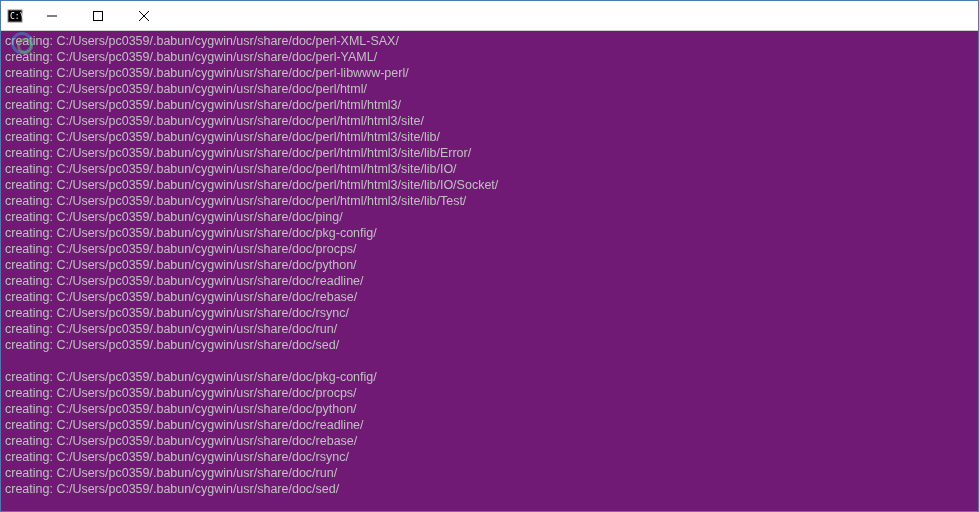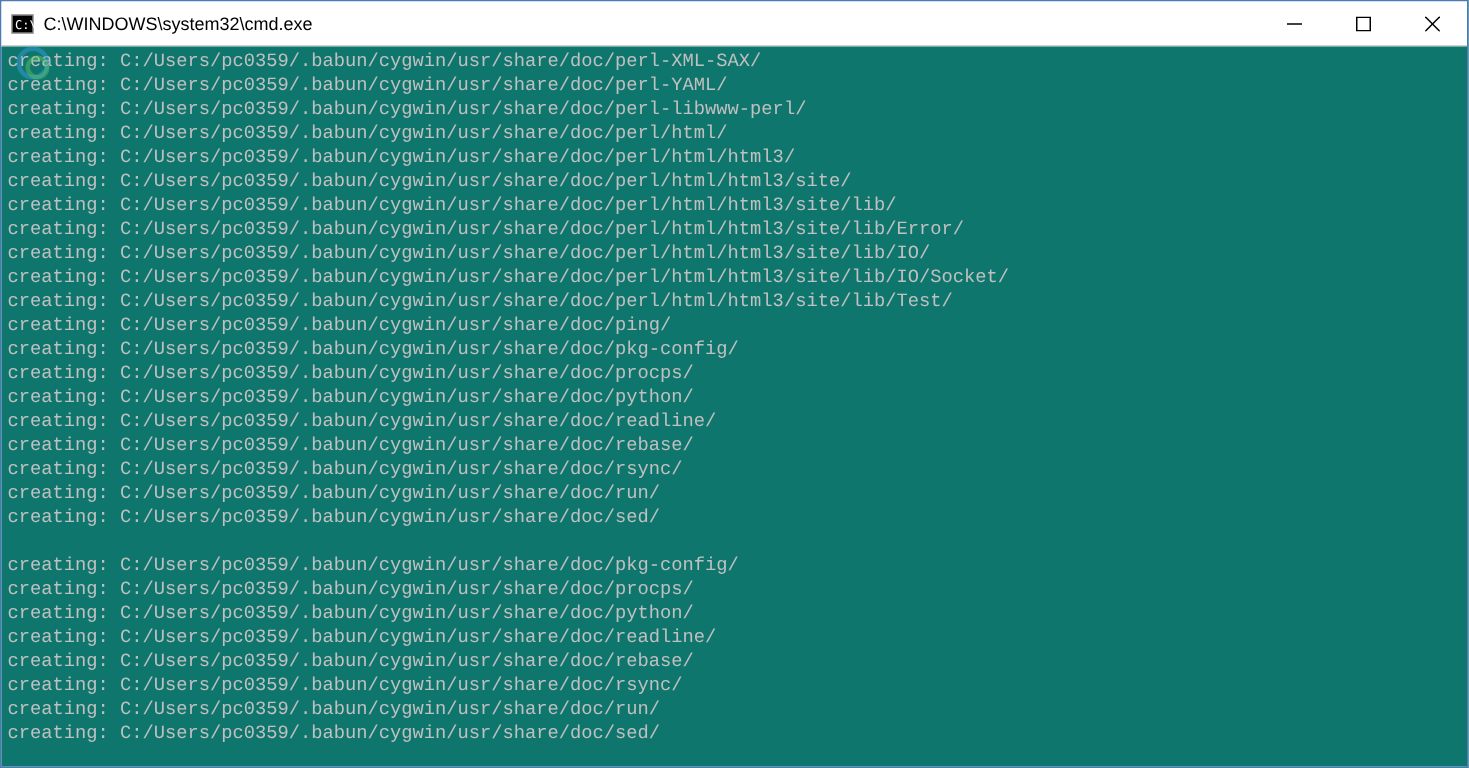--- a/index.html
+++ b/index.html
@@ -51,23 +51,23 @@
     align-items: center;
     justify-content: center;
     font-family: "Segoe UI Symbol", sans-serif;
     font-size: 10px;
     color: #000;
     cursor: default;
   }
 
   .terminal {
     flex: 1;
-    background: #0f766e;
+    background: #701a75;
     color: #c0c0c0;
-    font-family: Liberation Mono, monospace;
+    font-family: Liberation Sans, sans-serif;
     font-size: 12.5px;
     line-height: 16px;
     padding: 2px 4px;
     overflow: hidden;
     position: relative;
     white-space: pre;
   }
   .term-line {
     display: block;
     height: 16px;
@@ -111,21 +111,20 @@
 
 <div class="window">
 
   <div class="titlebar">
     <span class="titlebar-icon">
       <svg width="16" height="16" viewBox="0 0 16 16">
         <rect x="1" y="2" width="14" height="12" fill="#000" stroke="#888" stroke-width="1"></rect>
         <text x="3" y="11" font-size="8" fill="#fff" font-family="monospace">C:\</text>
       </svg>
     </span>
-    <span class="titlebar-title">C:\WINDOWS\system32\cmd.exe</span>
     <div class="win-controls">
       <div class="win-btn">
         <svg width="10" height="10" viewBox="0 0 10 10">
             <line x1="0" y1="5" x2="10" y2="5" stroke="#000" stroke-width="1"></line>
           </svg>
       </div>
       <div class="win-btn">
         <svg width="10" height="10" viewBox="0 0 10 10">
             <rect x="0.5" y="0.5" width="9" height="9" fill="none" stroke="#000" stroke-width="1"></rect>
           </svg>

